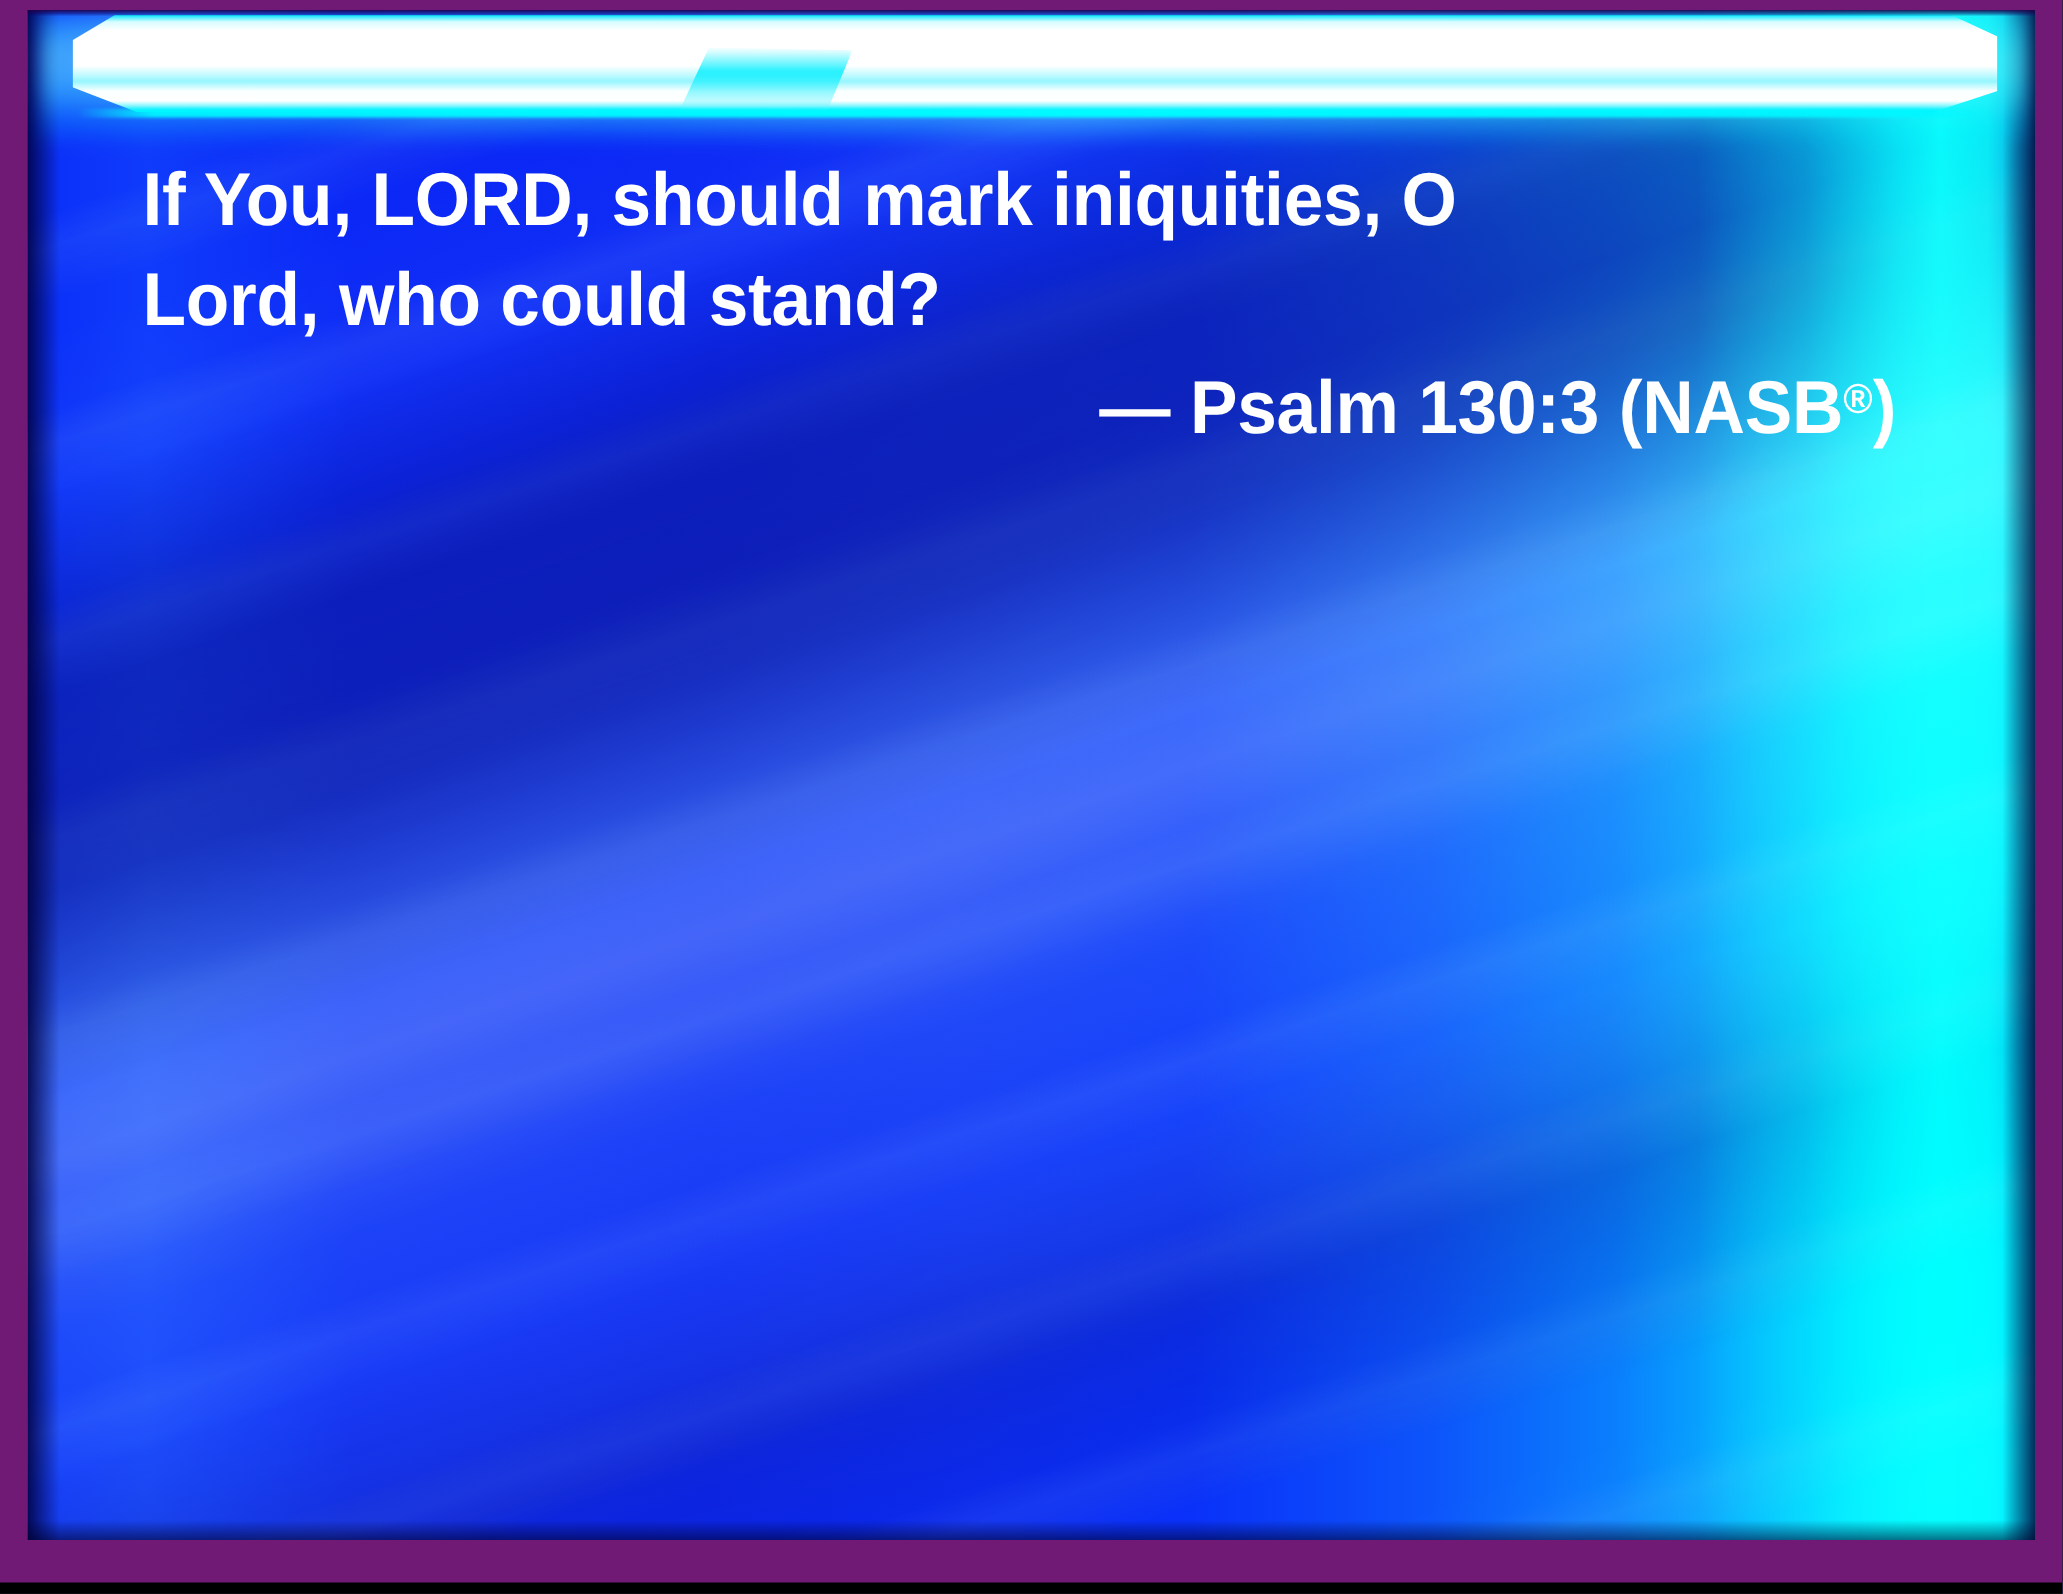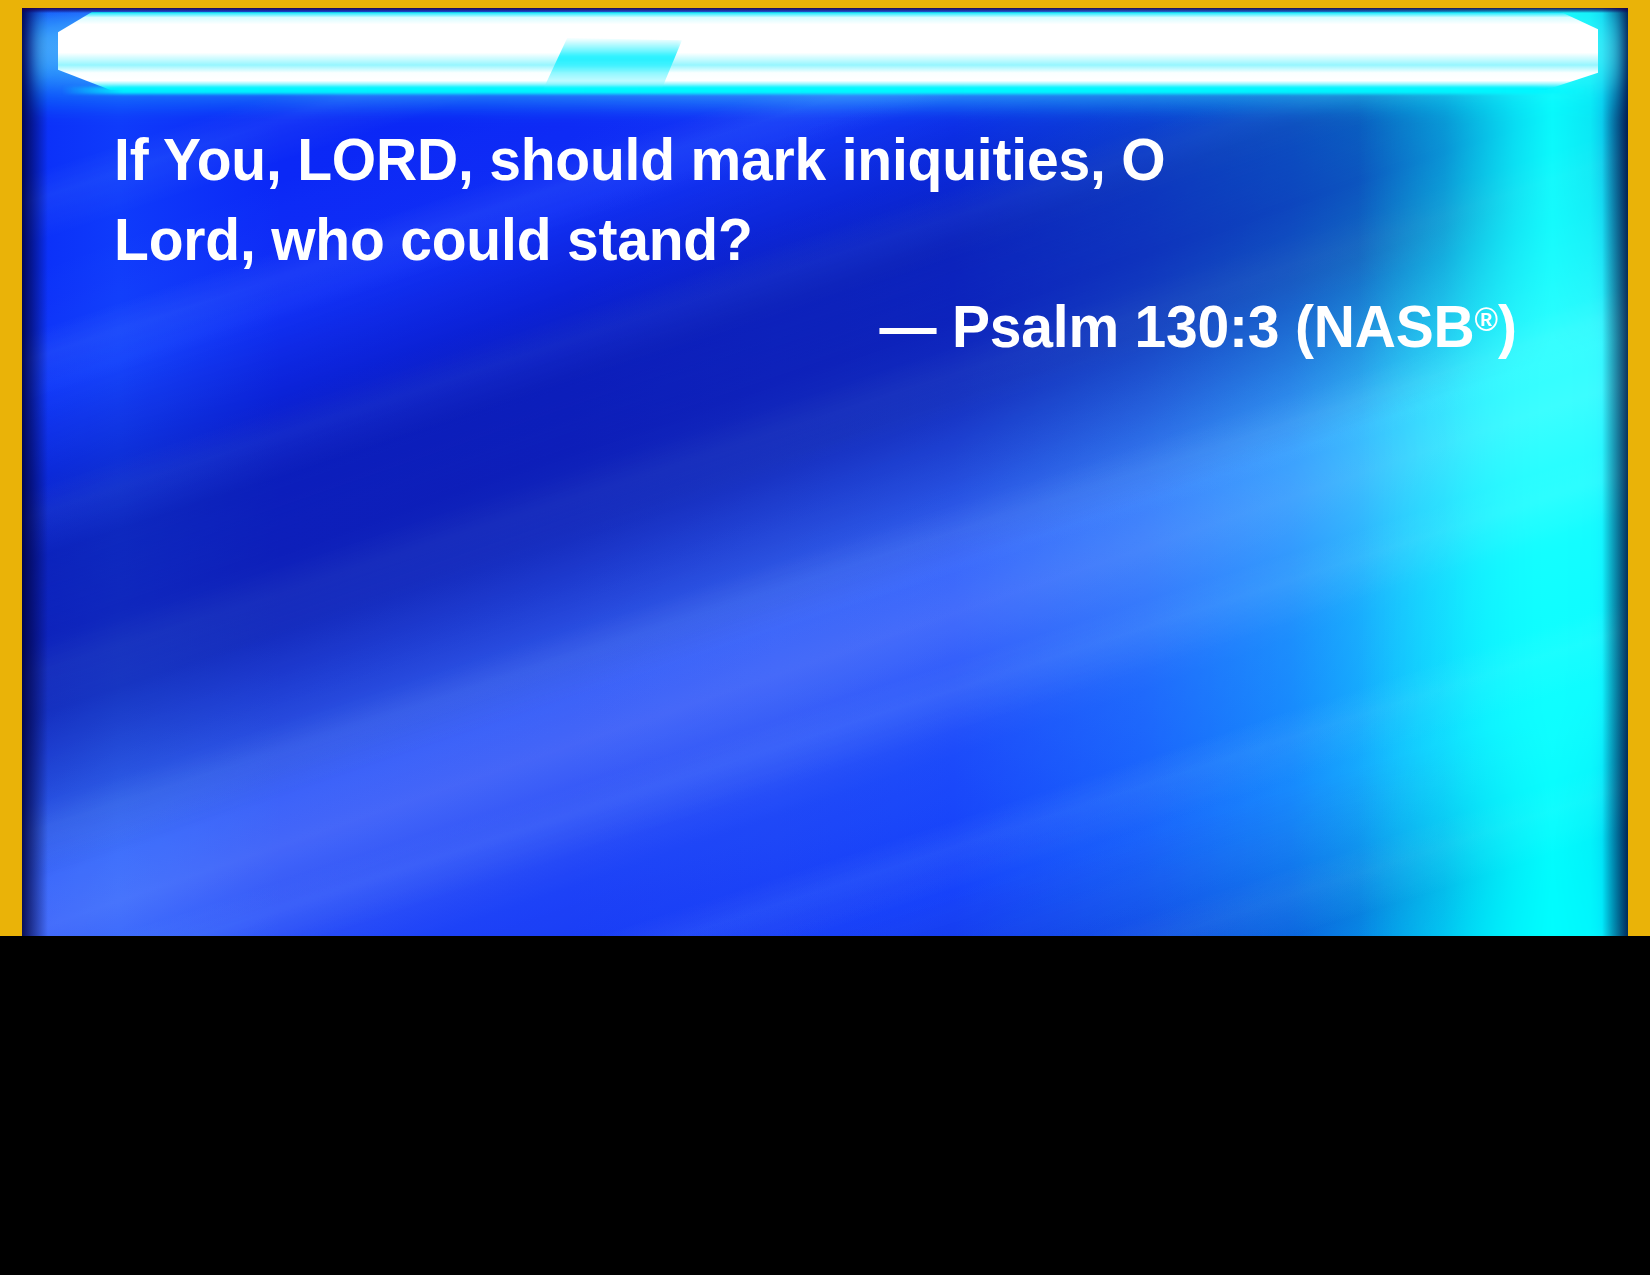--- a/index.html
+++ b/index.html
@@ -11,22 +11,22 @@
     width: 1650px;
     height: 1275px;
     overflow: hidden;
     font-family: "Liberation Sans", sans-serif;
   }
 
   
   #slide {
     position: relative;
     width: 1650px;
-    height: 936px;
-    background: #eab308;
+    height: 1266px;
+    background: #701a75;
     overflow: hidden;
   }
 
   
   #canvas {
     position: absolute;
     left: 22px;
     top: 8px;
     width: 1606px;
     height: 1224px;

